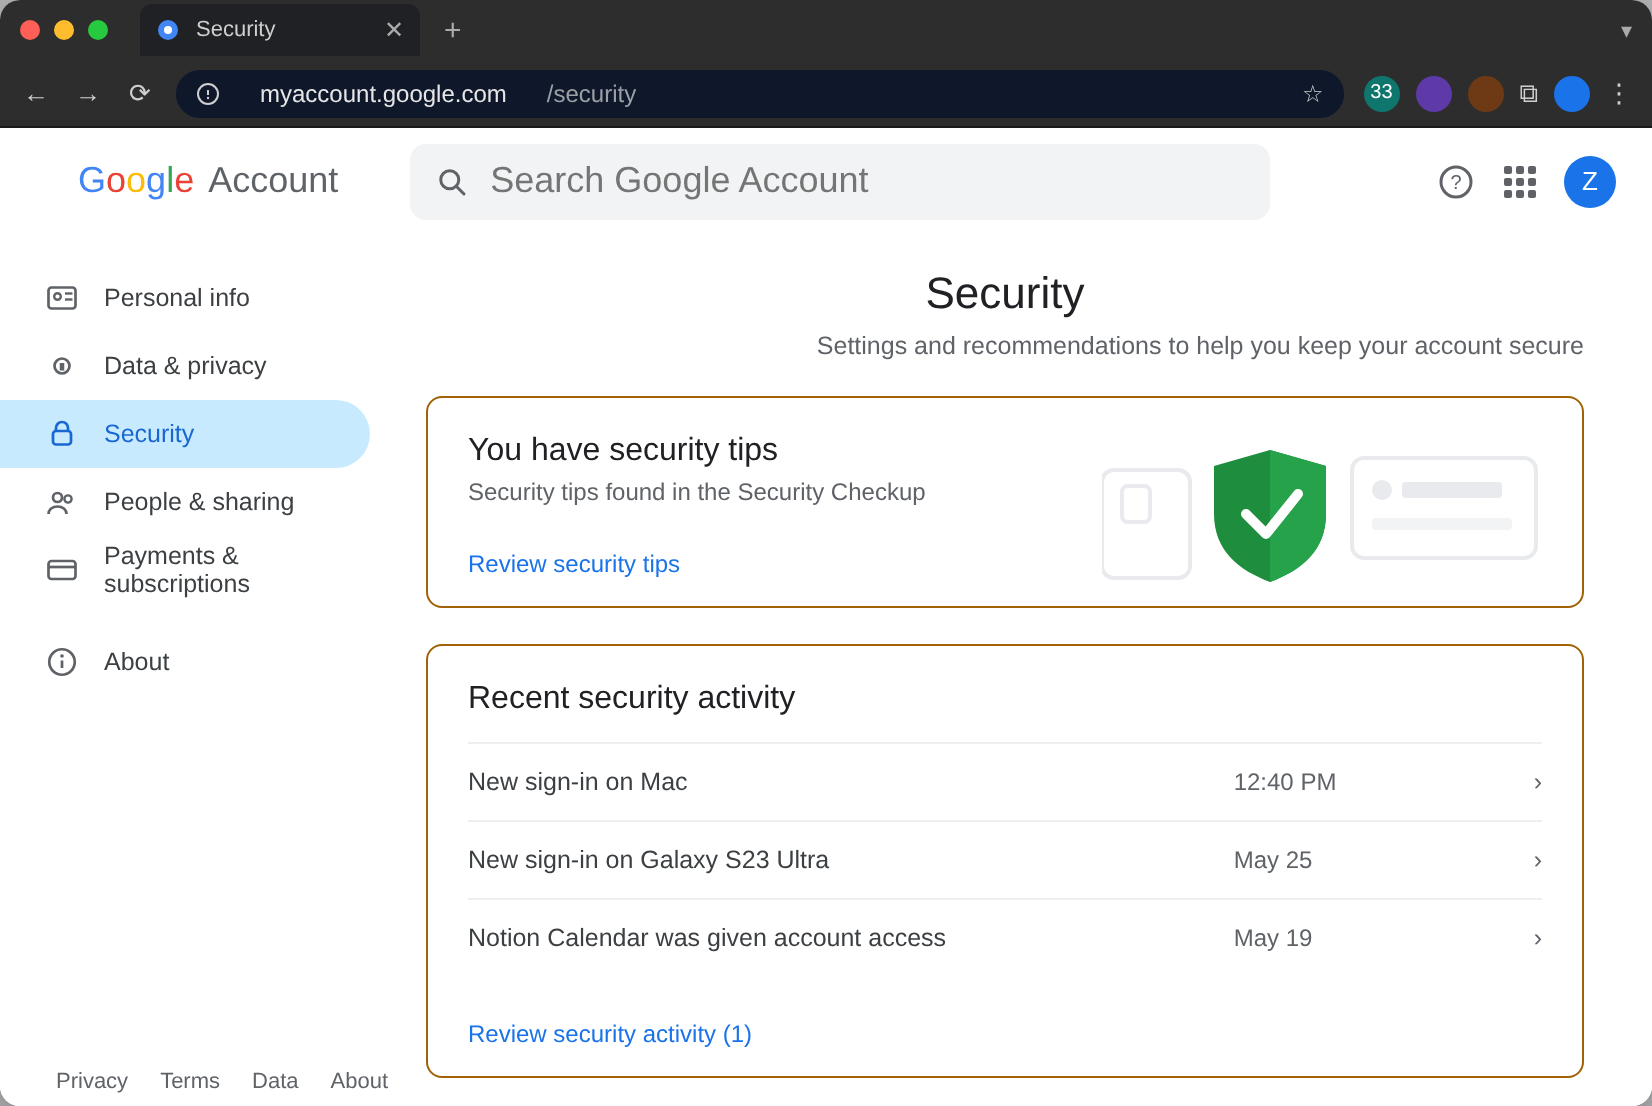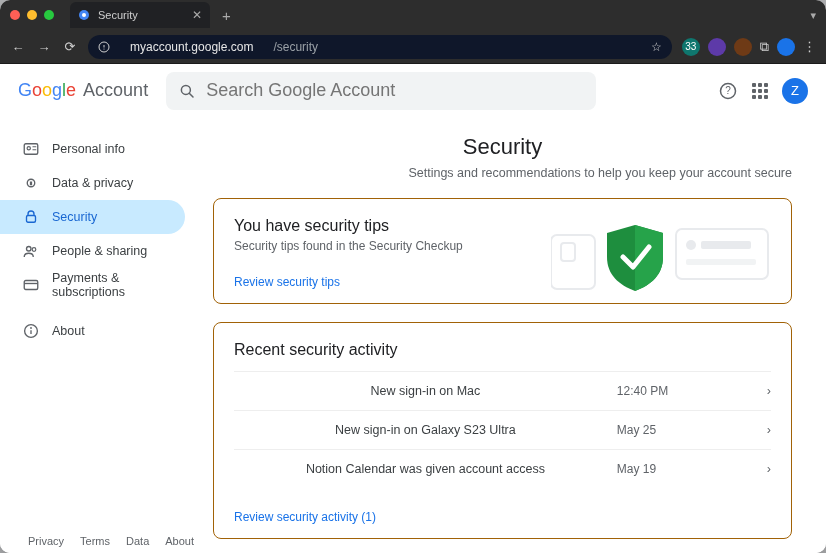--- a/index.html
+++ b/index.html
@@ -71,22 +71,23 @@
   }
   .url .star{margin-left:auto;color:#cfcfcf;}
   .exticons{display:flex;gap:8px;align-items:center;}
   .circle-badge{width:18px;height:18px;border-radius:50%;display:flex;align-items:center;justify-content:center;font-size:10px;}
   .content{flex:1;display:flex;flex-direction:column;background:#fff;overflow:hidden;}
   
   .appheader{
     height:54px;
     display:flex;align-items:center;
     padding:0 18px;
-    gap:18px;
+    gap:36px;
     border-bottom:1px solid transparent;
+    margin-left:21px;
   }
   .glogo{font-size:18px;font-weight:400;letter-spacing:0;}
   .glogo .g1{color:#4285F4;} .glogo .g2{color:#EA4335;} .glogo .g3{color:#FBBC05;}
   .glogo .g4{color:#4285F4;} .glogo .g5{color:#34A853;} .glogo .g6{color:#EA4335;}
   .glogo .acct{color:#5f6368;margin-left:2px;}
   .searchwrap{
     flex:1; max-width:430px;
     background:#f1f3f4;
     height:38px;
     border-radius:8px;
@@ -135,21 +136,21 @@
   .shieldart{width:220px;height:70px;position:relative;}
   .rowlist{margin-top:12px;}
   .secrow{
     display:flex;align-items:center;justify-content:space-between;
     padding:12px 0;
     border-top:1px solid #eee;
     font-size:12.5px;color:#3c4043;
     cursor:pointer;
   }
   .secrow:first-child{border-top:1px solid #eee;}
-  .secrow .left{flex:1;text-align:center;}
+  .secrow .left{flex:1;}
   .secrow .time{width:150px;color:#5f6368;font-size:12px;}
   .secrow .chev{color:#5f6368;}
   .footer-links{
     position:absolute;
     left:28px; bottom:10px;
     display:flex;gap:16px;font-size:11px;color:#5f6368;
   }
   .relroot{position:relative;flex:1;display:flex;}
   svg{display:block;}
 </style>

